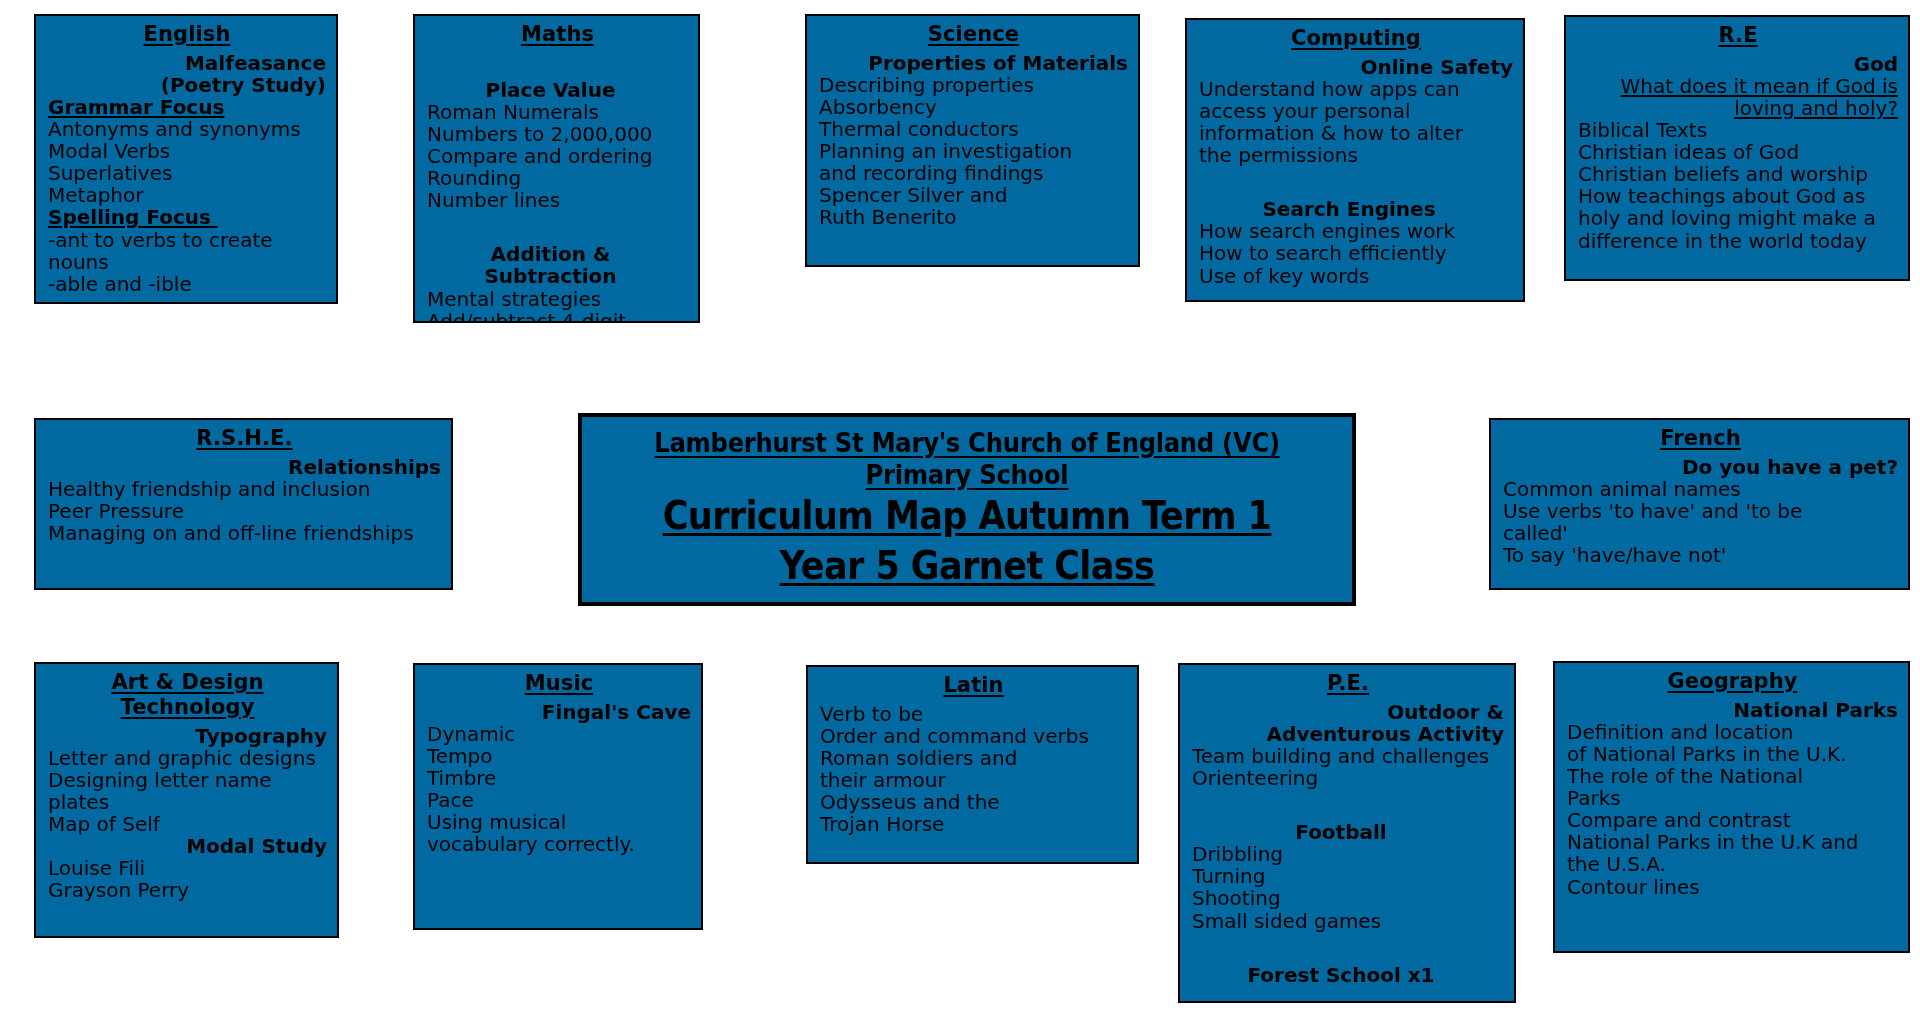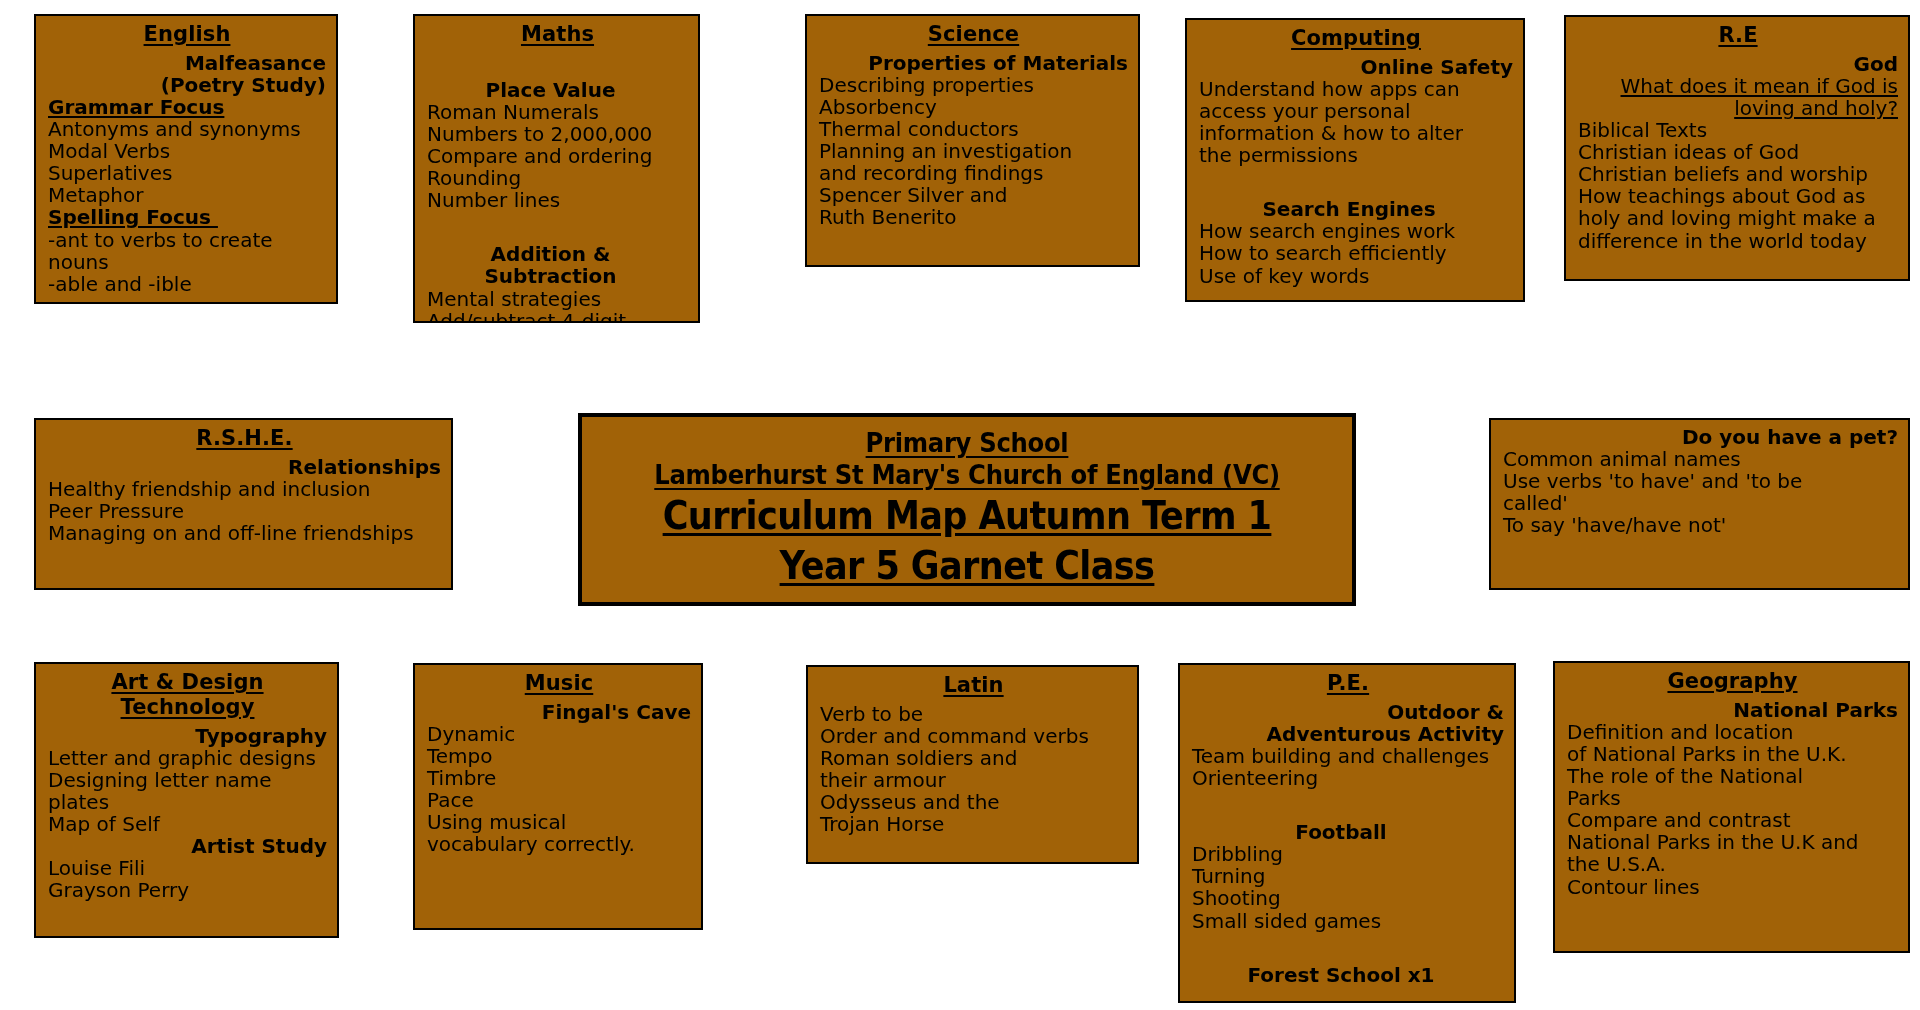--- a/index.html
+++ b/index.html
@@ -19,21 +19,21 @@
   .stage {
     position: absolute;
     left: 0; top: 0;
     width: 1920px;
     height: 1010px;
   }
   .box {
     position: absolute;
     box-sizing: border-box;
     border: 2px solid #000000;
-    background: #a16207;
+    background: #0369a1;
     padding: 6px 10px 6px 12px;
     overflow: hidden;
   }
   .box.center {
     border-width: 4px;
   }
   .subject-title {
     text-align: center;
     font-weight: bold;
     font-size: 21px;
@@ -175,45 +175,46 @@
     <div class="lines">
         <span class="ln center bold">Relationships</span>
         <span class="ln ">Healthy friendship and inclusion</span>
         <span class="ln ">Peer Pressure</span>
         <span class="ln ">Managing on and off-line friendships</span>
       </div>
   </div>
 
   <div class="box center" style="left:578px; top:413px; width:778px; height:193px; padding:10px 14px;">
     <div class="center-inner">
+      <div class="c-line c-small"><span>Lamberhurst St Mary's Church of England (VC)</span></div>
       <div class="c-line c-small"><span>Primary School</span></div>
-      <div class="c-line c-small"><span>Lamberhurst St Mary's Church of England (VC)</span></div>
       <div class="c-line c-big"><span>Curriculum Map Autumn Term 1</span></div>
       <div class="c-line c-big"><span>Year 5 Garnet Class</span></div>
     </div>
   </div>
 
   <div class="box" style="left:1489px; top:418px; width:421px; height:172px;">
+    <div class="subject-title">French</div>
     <div class="lines">
         <span class="ln center bold">Do you have a pet?</span>
         <span class="ln ">Common animal names</span>
         <span class="ln ">Use verbs 'to have' and 'to be</span>
         <span class="ln ">called'</span>
         <span class="ln ">To say 'have/have not'</span>
       </div>
   </div>
 
   <div class="box" style="left:34px; top:662px; width:305px; height:276px;">
     <div class="subject-title">Art &amp; Design Technology</div>
     <div class="lines">
         <span class="ln center bold">Typography</span>
         <span class="ln ">Letter and graphic designs</span>
         <span class="ln ">Designing letter name plates</span>
         <span class="ln ">Map of Self</span>
-        <span class="ln center bold">Artist Study</span>
+        <span class="ln center bold">Modal Study</span>
         <span class="ln ">Louise Fili</span>
         <span class="ln ">Grayson Perry</span>
       </div>
   </div>
 
   <div class="box" style="left:413px; top:663px; width:290px; height:267px;">
     <div class="subject-title">Music</div>
     <div class="lines">
         <span class="ln center bold">Fingal's Cave</span>
         <span class="ln ">Dynamic</span>

